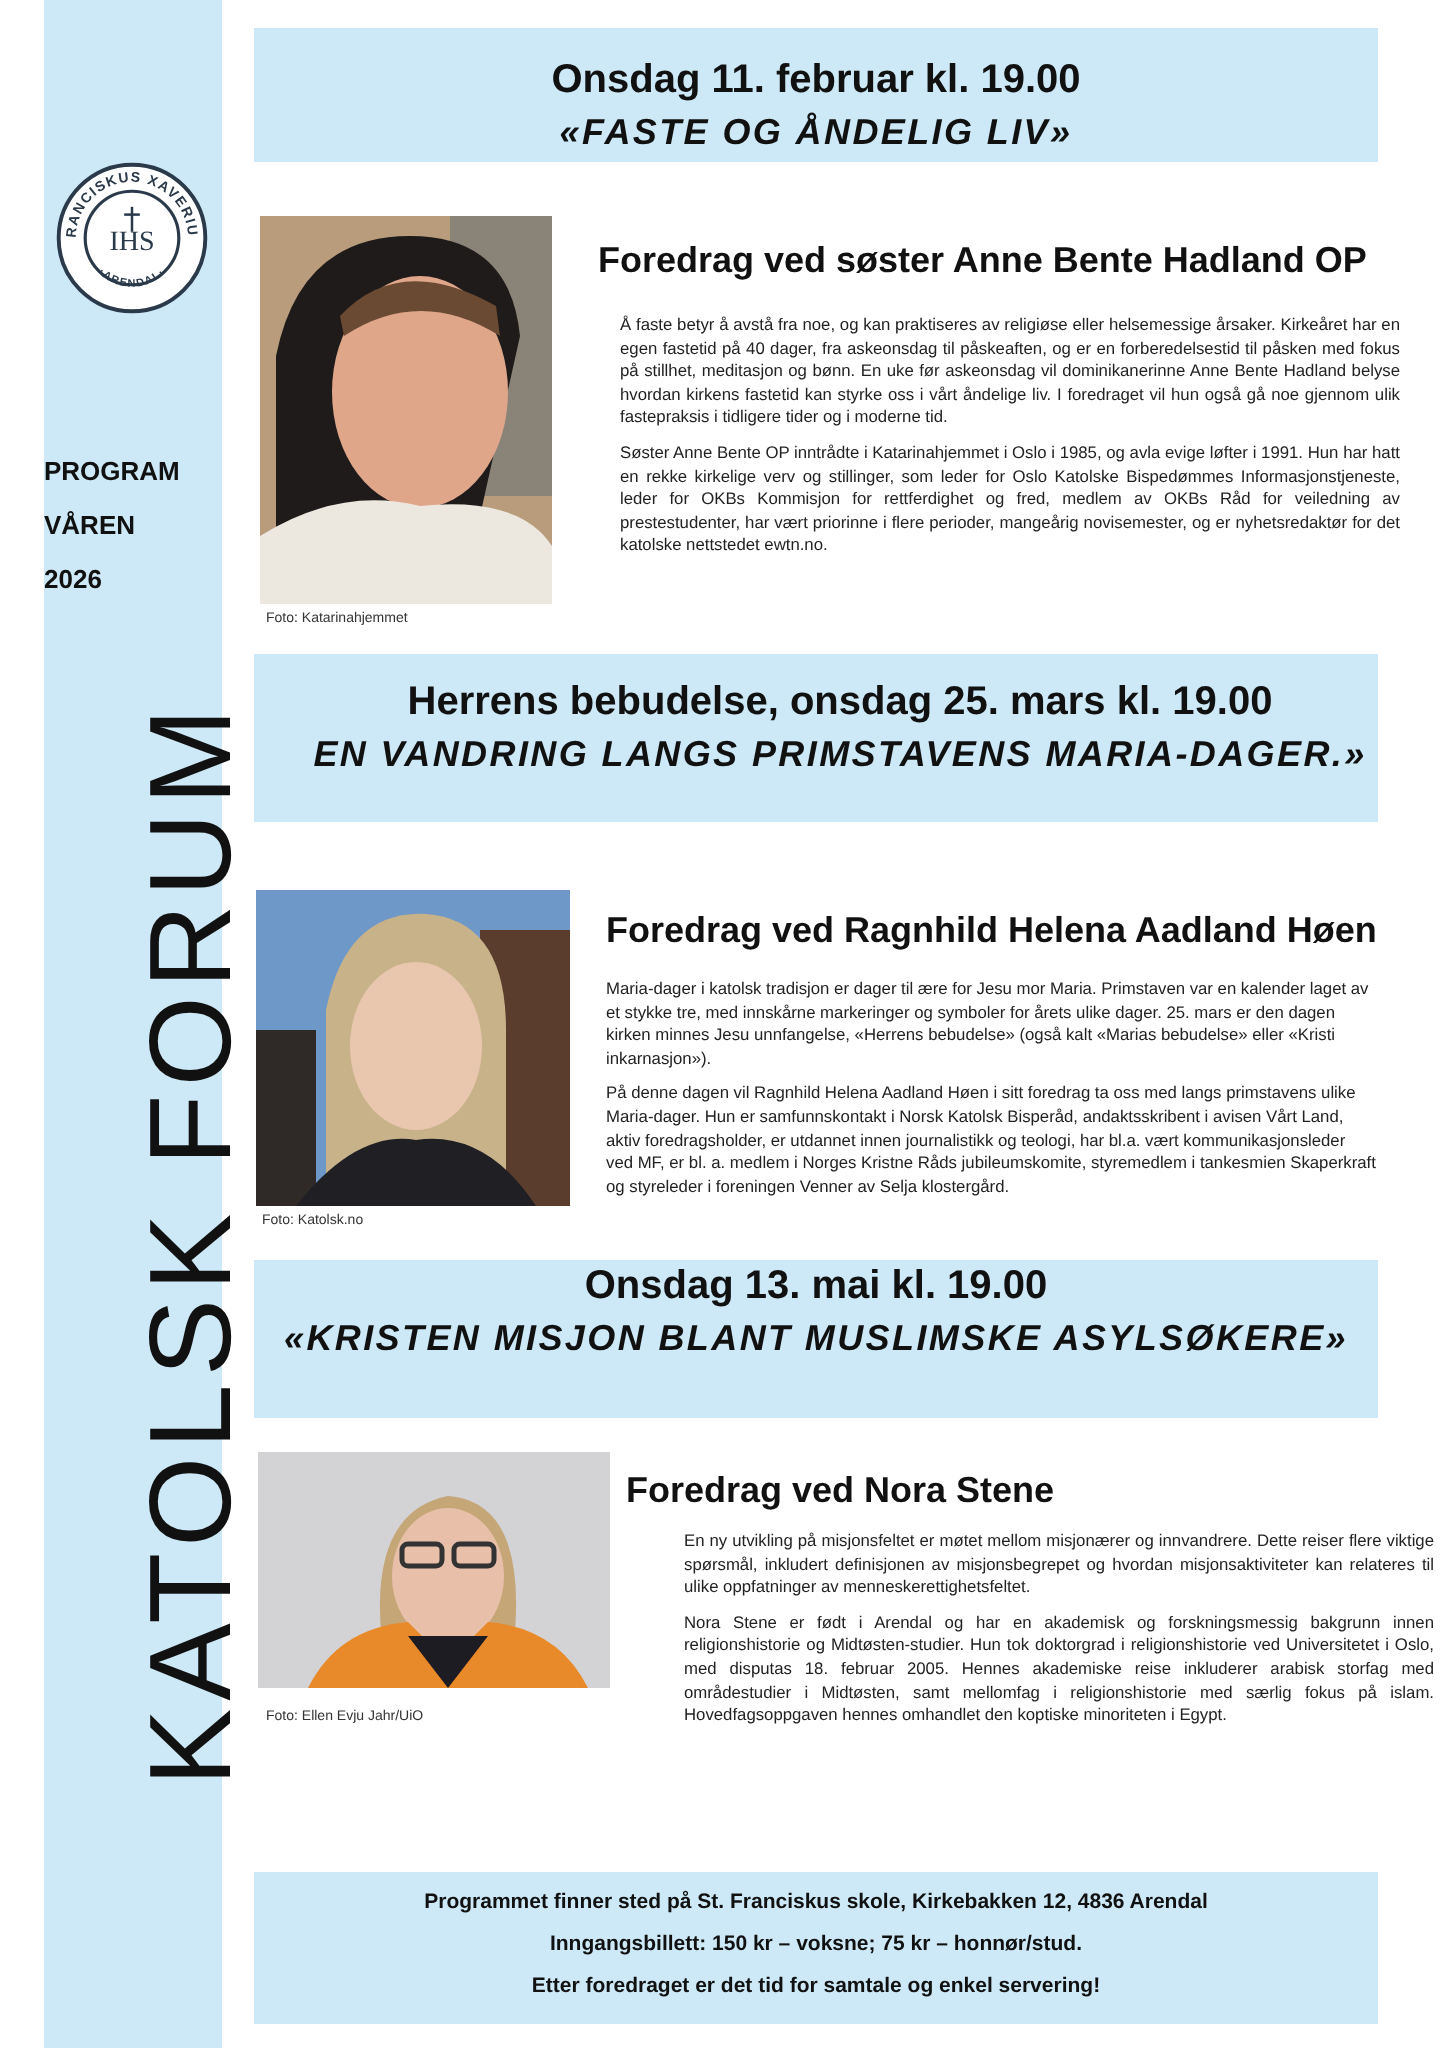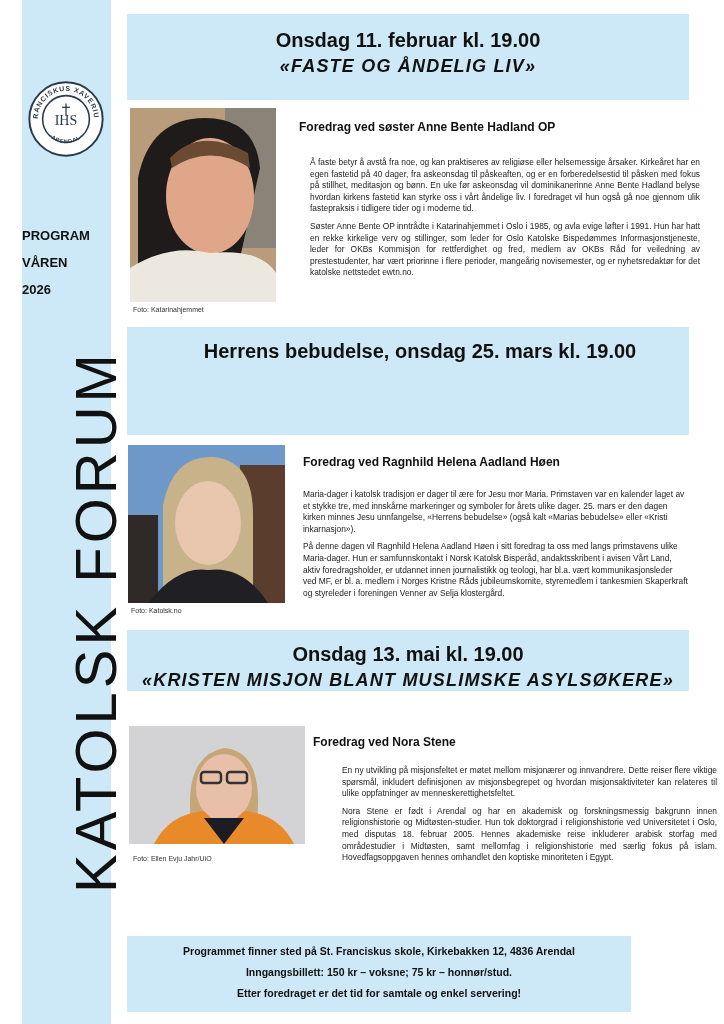--- a/index.html
+++ b/index.html
@@ -6,24 +6,24 @@
   body { width:724px; height:1024px; position:relative; overflow:hidden; font-family:"Liberation Sans", sans-serif; color:#111; }
   .sidebar { position:absolute; left:22px; top:0; width:89px; height:1024px; background:#cde9f7; }
   .seal { position:absolute; left:27px; top:80px; width:78px; height:78px; }
   .program { position:absolute; left:22px; top:222px; width:89px; text-align:left; font-weight:bold; font-size:13px; line-height:27px; color:#111; }
   .vtitle { position:absolute; left:67px; top:893px; transform-origin:0 0; transform:rotate(-90deg); white-space:nowrap; font-size:58px; letter-spacing:4px; color:#111; line-height:1; }
   .band { position:absolute; left:127px; width:562px; background:#cde9f7; text-align:center; font-weight:bold; }
   .band .h { font-size:20px; line-height:26px; }
   .band .sub { font-size:18px; letter-spacing:1.2px; line-height:26px;font-style:italic; }
   .photo { position:absolute; overflow:hidden; }
   .caption { position:absolute; font-size:7px; color:#333; }
-  .talk-title { position:absolute; font-weight:bold; font-size:12px; color:#111; }
+  .talk-title { position:absolute; font-weight:bold; font-size:18px; color:#111; }
   .para { position:absolute; font-size:8.4px; line-height:11.6px; color:#222; text-align:justify; }
   .para p { margin:0 0 6px 0; }
-  .footer { position:absolute; left:127px; top:936px; width:504px; height:76px; background:#cde9f7; text-align:center; font-weight:bold; font-size:10.5px; line-height:21px; padding-top:5px; box-sizing:border-box; }
+  .footer { position:absolute; left:127px; top:936px; width:562px; height:76px; background:#cde9f7; text-align:center; font-weight:bold; font-size:10.5px; line-height:21px; padding-top:5px; box-sizing:border-box; }
 </style>
 </head>
 <body>
 
 <div class="sidebar"></div>
 
 <svg class="seal" viewBox="0 0 100 100">
   <circle cx="50" cy="50" r="47" fill="#ffffff" stroke="#2a3a4a" stroke-width="2.5"></circle>
   <circle cx="50" cy="50" r="30" fill="#ffffff" stroke="#2a3a4a" stroke-width="2"></circle>
   <defs>
@@ -38,21 +38,21 @@
 </svg>
 
 <div class="program">
   <div>PROGRAM</div>
   <div>VÅREN</div>
   <div>2026</div>
 </div>
 
 <div class="vtitle">KATOLSK FORUM</div>
 
-<div class="band" style="top:14px;height:86px;padding-top:13px;box-sizing:border-box;">
+<div class="band" style="top:14px;height:67px;padding-top:13px;box-sizing:border-box;">
   <div class="h">Onsdag 11. februar kl. 19.00</div>
   <div class="sub">«FASTE OG ÅNDELIG LIV»</div>
 </div>
 
 <div class="photo" style="left:130px;top:108px;width:146px;height:194px;">
   <svg width="146" height="194" viewBox="0 0 146 194">
     <rect width="146" height="194" fill="#b89c7c"></rect>
     <rect x="95" width="51" height="140" fill="#8a8478"></rect>
     <path d="M8 194 L8 70 Q20 10 75 10 Q125 10 130 60 L110 150 L30 160 Z" fill="#1e1b1a"></path>
     <ellipse cx="80" cy="88" rx="44" ry="58" fill="#e0a68a"></ellipse>
@@ -61,43 +61,44 @@
   </svg>
 </div>
 <div class="caption" style="left:133px;top:306px;">Foto: Katarinahjemmet</div>
 
 <div class="talk-title" style="left:299px;top:120px;">Foredrag ved søster Anne Bente Hadland OP</div>
 <div class="para" style="left:299px;top:157px;width:390px;margin-left:11px;">
   <p>Å faste betyr å avstå fra noe, og kan praktiseres av religiøse eller helsemessige årsaker. Kirkeåret har en egen fastetid på 40 dager, fra askeonsdag til påskeaften, og er en forberedelsestid til påsken med fokus på stillhet, meditasjon og bønn. En uke før askeonsdag vil dominikanerinne Anne Bente Hadland belyse hvordan kirkens fastetid kan styrke oss i vårt åndelige liv. I foredraget vil hun også gå noe gjennom ulik fastepraksis i tidligere tider og i moderne tid.</p>
   <p>Søster Anne Bente OP inntrådte i Katarinahjemmet i Oslo i 1985, og avla evige løfter i 1991. Hun har hatt en rekke kirkelige verv og stillinger, som leder for Oslo Katolske Bispedømmes Informasjonstjeneste, leder for OKBs Kommisjon for rettferdighet og fred, medlem av OKBs Råd for veiledning av prestestudenter, har vært priorinne i flere perioder, mangeårig novisemester, og er nyhetsredaktør for det katolske nettstedet ewtn.no.</p>
 </div>
 
-<div class="band" style="top:327px;height:108px;padding-top:11px;box-sizing:border-box;padding-left:24px;">
+<div class="band" style="top:327px;height:84px;padding-top:11px;box-sizing:border-box;padding-left:24px;">
   <div class="h">Herrens bebudelse, onsdag 25. mars  kl. 19.00</div>
+  <div class="sub">EN VANDRING LANGS PRIMSTAVENS MARIA-DAGER.»</div>
 </div>
 
 <div class="photo" style="left:128px;top:445px;width:157px;height:158px;">
   <svg width="157" height="158" viewBox="0 0 157 158">
     <rect width="157" height="158" fill="#6d98c8"></rect>
     <rect x="112" y="20" width="45" height="138" fill="#5a3d2c"></rect>
     <rect x="0" y="70" width="30" height="88" fill="#2f2a28"></rect>
     <path d="M35 158 L35 60 Q45 10 85 12 Q125 15 125 70 L125 158 Z" fill="#c8b28a"></path>
     <ellipse cx="80" cy="78" rx="33" ry="42" fill="#e9c6ae"></ellipse>
     <path d="M20 158 Q50 120 80 125 Q115 120 140 158 Z" fill="#1f1f24"></path>
   </svg>
 </div>
 <div class="caption" style="left:131px;top:607px;">Foto: Katolsk.no</div>
 
 <div class="talk-title" style="left:303px;top:455px;">Foredrag ved Ragnhild Helena Aadland Høen</div>
 <div class="para" style="left:303px;top:489px;width:385px;text-align:left;">
   <p>Maria-dager i katolsk tradisjon er dager til ære for Jesu mor Maria. Primstaven var en kalender laget av et stykke tre, med innskårne markeringer og symboler for årets ulike dager. 25. mars er den dagen kirken minnes Jesu unnfangelse, «Herrens bebudelse» (også kalt «Marias bebudelse» eller «Kristi inkarnasjon»).</p>
   <p>På denne dagen vil Ragnhild Helena Aadland Høen i sitt foredrag ta oss med langs primstavens ulike Maria-dager. Hun er samfunnskontakt i Norsk Katolsk Bisperåd, andaktsskribent i avisen Vårt Land, aktiv foredragsholder, er utdannet innen journalistikk og teologi, har bl.a. vært kommunikasjonsleder ved MF, er bl. a. medlem i Norges Kristne Råds jubileumskomite, styremedlem i tankesmien Skaperkraft og styreleder i foreningen Venner av Selja klostergård.</p>
 </div>
 
-<div class="band" style="top:630px;height:61px;padding-top:11px;box-sizing:border-box;">
+<div class="band" style="top:630px;height:79px;box-sizing:border-box;">
   <div class="h">Onsdag 13. mai kl. 19.00</div>
   <div class="sub">«KRISTEN MISJON BLANT MUSLIMSKE ASYLSØKERE»</div>
 </div>
 
 <div class="photo" style="left:129px;top:726px;width:176px;height:118px;">
   <svg width="176" height="118" viewBox="0 0 176 118">
     <rect width="176" height="118" fill="#d3d3d5"></rect>
     <path d="M62 95 Q55 30 95 22 Q135 25 128 95 Z" fill="#c5a677"></path>
     <ellipse cx="95" cy="62" rx="28" ry="34" fill="#e8bfa8"></ellipse>
     <rect x="72" y="46" width="20" height="11" rx="3" fill="none" stroke="#333" stroke-width="2.5"></rect>

